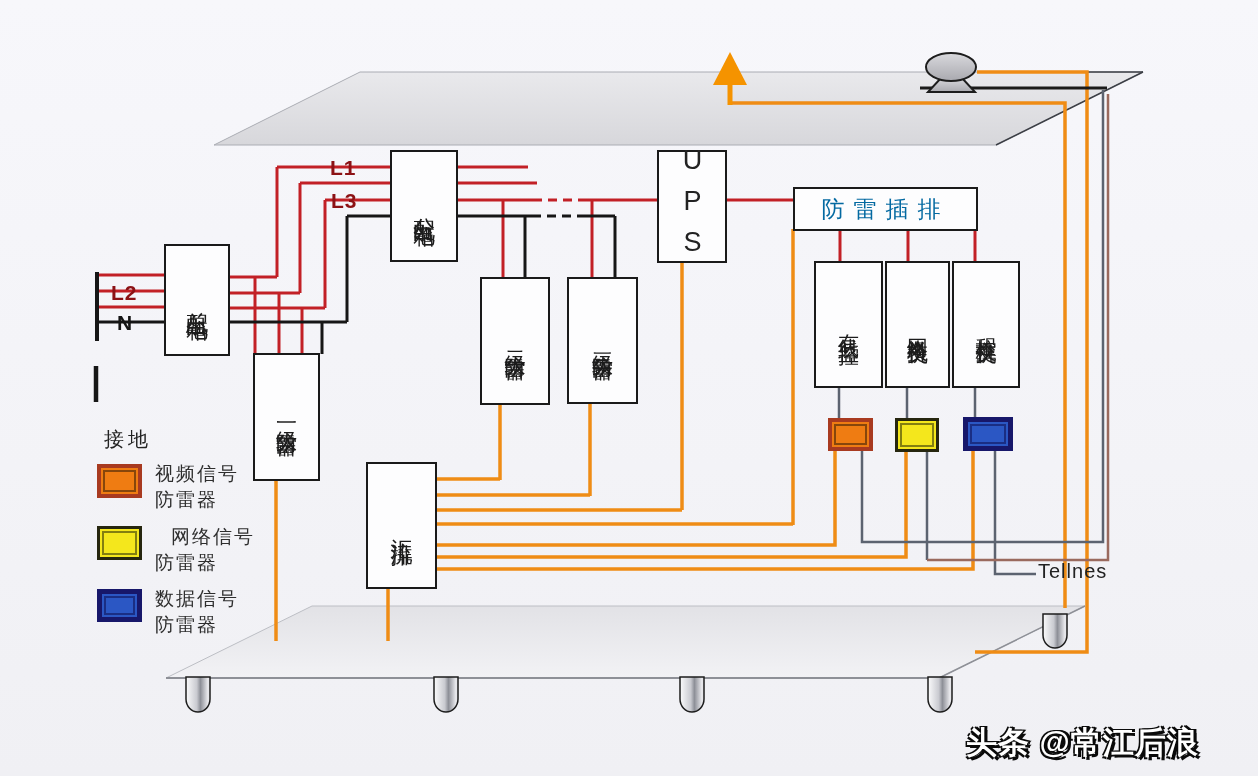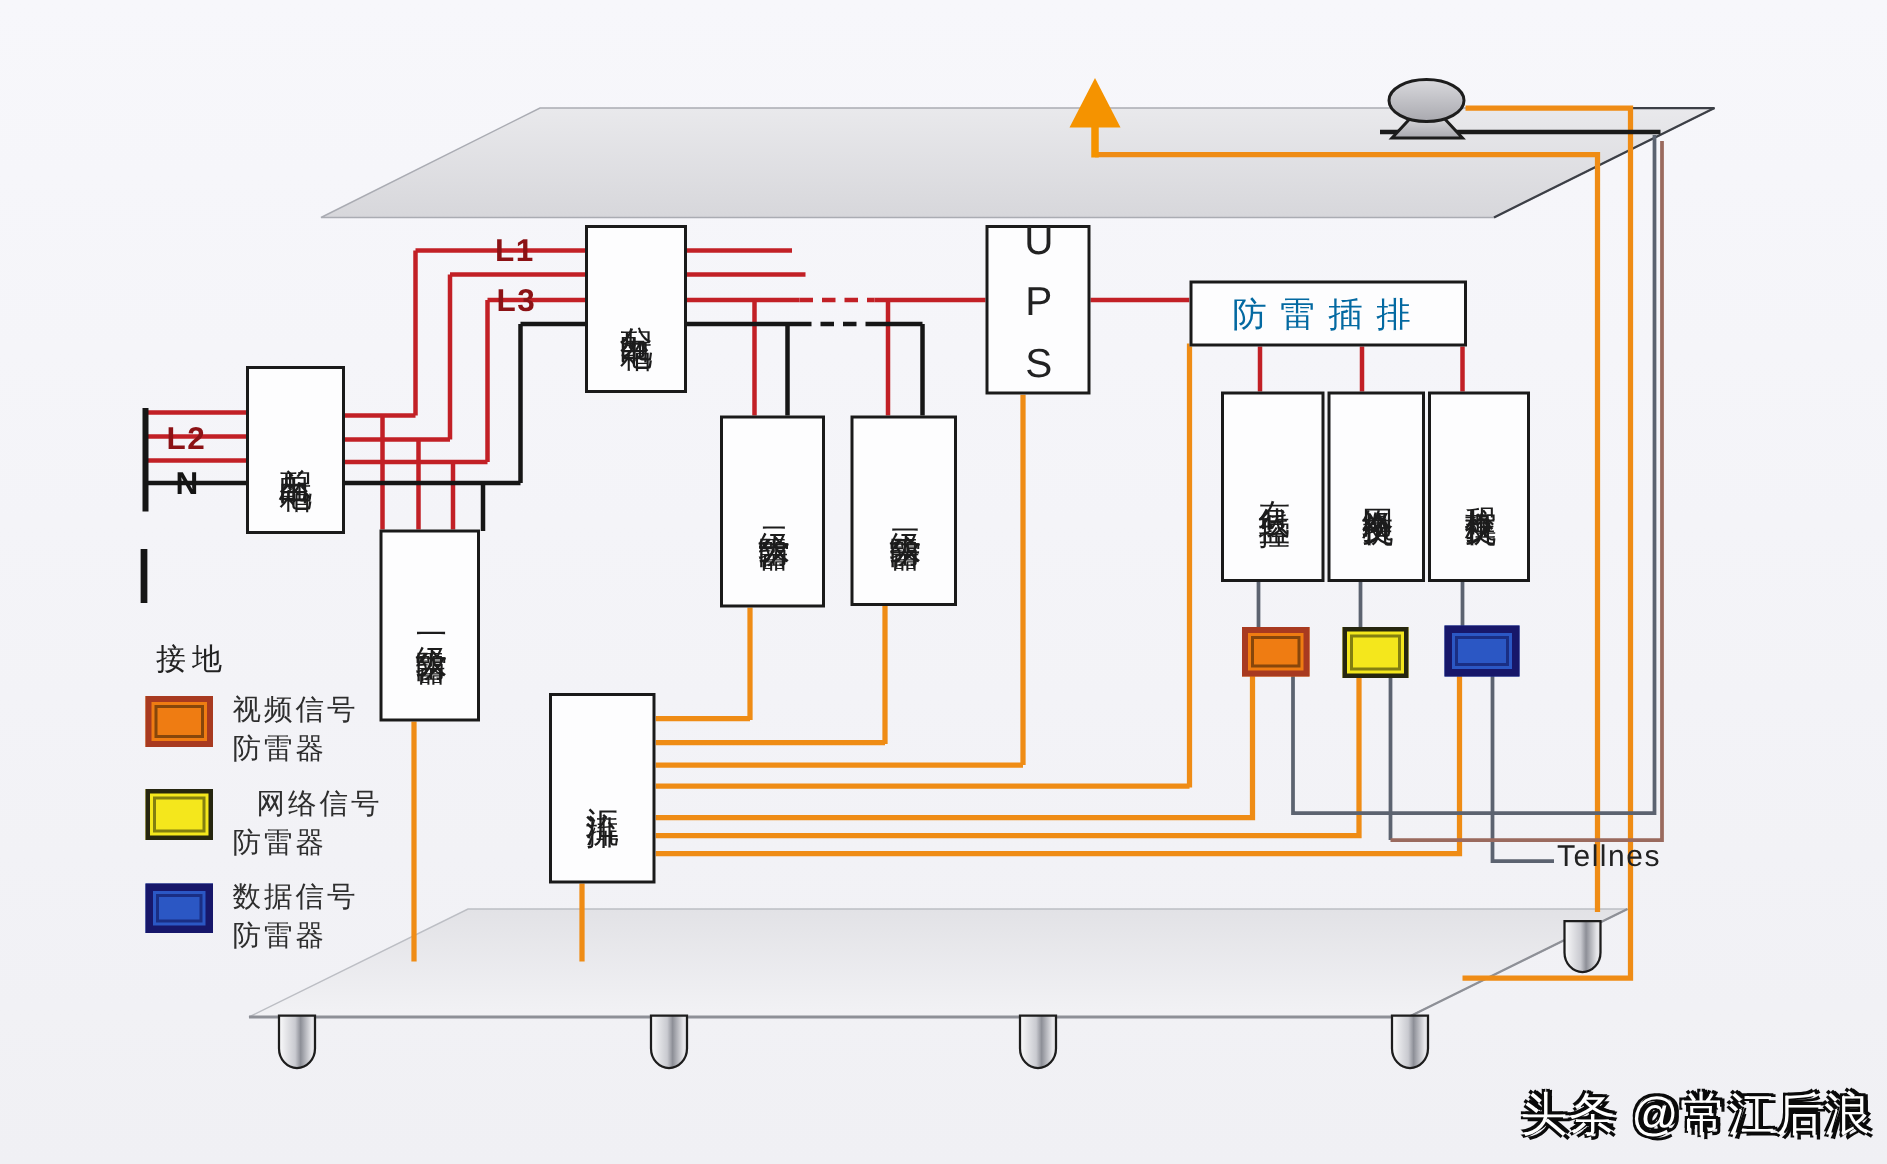--- a/index.html
+++ b/index.html
@@ -17,22 +17,22 @@
   .cbox .inner{position:absolute;inset:2px;border:2px solid rgba(50,25,5,.55);}
   .cbox.video{border:4px solid #a83a20;background:#ef7c12;}
   .cbox.network{border:3px solid #26260f;background:#f4e71c;}
   .cbox.network .inner{border-color:rgba(70,70,10,.65);}
   .cbox.data{border:5px solid #17176a;background:#2b57c4;}
   .cbox.data .inner{border-color:rgba(12,12,80,.55);}
   .wire-label{position:absolute;z-index:4;font-weight:bold;font-size:21px;color:#8c1215;letter-spacing:1px;}
   .wire-label.dark{color:#141414;}
   .plain-label{position:absolute;z-index:4;font-size:20px;color:#222;}
   .legend-text{position:absolute;z-index:4;font-size:19px;color:#2e2e2e;letter-spacing:2px;line-height:25px;}
-  #watermark{position:absolute;z-index:5;left:966px;top:722px;width:282px;text-align:right;
-             font-size:31px;font-weight:normal;color:#ffffff;letter-spacing:1px;
+  #watermark{position:absolute;z-index:5;left:966px;top:722px;width:282px;text-align:left;
+             font-size:31px;font-weight:bold;color:#ffffff;letter-spacing:1px;
              text-shadow:3px 3px 0 #0a0a0a,-1.5px -1.5px 0 #0a0a0a,1.5px -1.5px 0 #0a0a0a,-1.5px 1.5px 0 #0a0a0a,3px -1px 0 #0a0a0a;}
 </style>
 </head>
 <body>
 
 <div id="stage">
 
   <svg id="wires" width="1258" height="776" viewBox="0 0 1258 776">
     <defs>
       <linearGradient id="ceilG" x1="0" y1="0" x2="0" y2="1">

